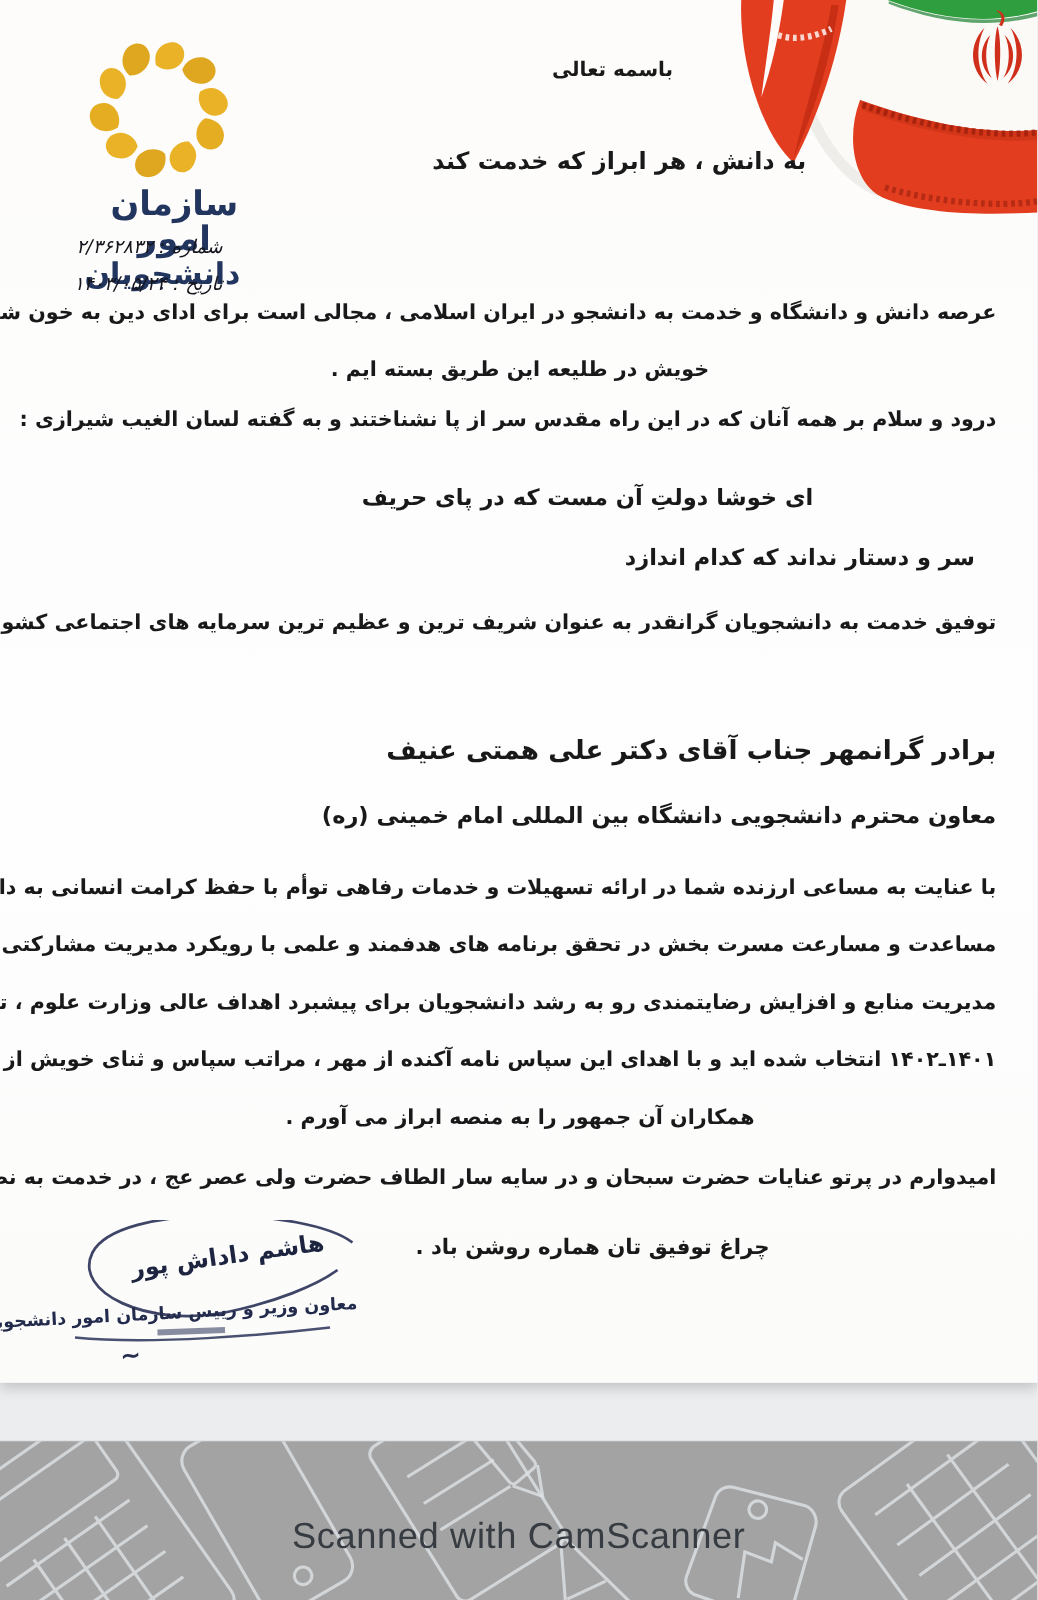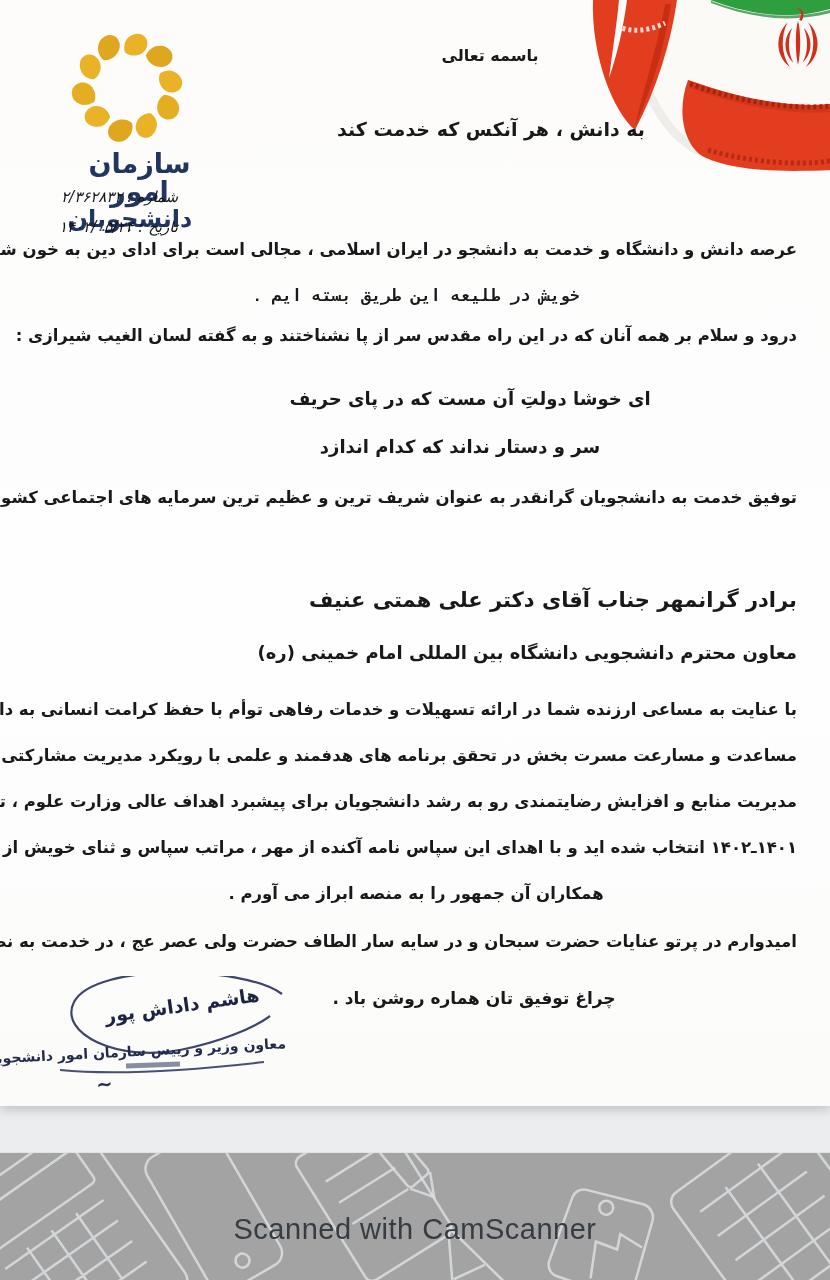--- a/index.html
+++ b/index.html
@@ -138,28 +138,28 @@
       <path d="M0,-20 C2.5,-12 2.5,8 0,18 C-2.5,8 -2.5,-12 0,-20 Z"></path>
       <path d="M1,-21 c3,-4 2,-8 -2,-10 c5,0 8,5 4,11 z"></path>
       <path d="M-5,-14 C-13,-6 -13,8 -4,16 C-9,8 -9,-6 -5,-14 Z"></path>
       <path d="M-9,-19 C-20,-8 -20,10 -7,20 C-15,9 -15,-8 -9,-19 Z"></path>
       <path d="M5,-14 C13,-6 13,8 4,16 C9,8 9,-6 5,-14 Z"></path>
       <path d="M9,-19 C20,-8 20,10 7,20 C15,9 15,-8 9,-19 Z"></path>
     </g>
   </svg>
 
   <div class="ln cal" style="left:425px;top:46px;width:130px;text-align:center;font-size:16px;">باسمه تعالی</div>
-  <div class="ln cal" style="left:395px;top:118px;width:250px;text-align:center;font-size:19px;">به دانش ، هر آنکس که خدمت کند</div>
+  <div class="ln cal" style="left:395px;top:118px;width:250px;text-align:center;font-size:19px;">به دانش ، هر ابراز که خدمت کند</div>
 
   <div class="ln" style="left:35px;top:240px;width:762px;text-align:right;">عرصه دانش و دانشگاه و خدمت به دانشجو در ایران اسلامی ، مجالی است برای ادای دین به خون شهیدان سرافراز و شهید جمهور و نیز وفا به عهدی که با خدای</div>
-  <div class="ln" style="left:35px;top:286px;width:762px;text-align:center;font-family:Liberation Mono, monospace;">خویش در طلیعه این طریق بسته ایم .</div>
+  <div class="ln" style="left:35px;top:286px;width:762px;text-align:center;">خویش در طلیعه این طریق بسته ایم .</div>
   <div class="ln" style="left:35px;top:326px;width:762px;text-align:right;">درود و سلام بر همه آنان که در این راه مقدس سر از پا نشناختند و به گفته لسان الغیب شیرازی :</div>
 
   <div class="ln cal" style="left:150px;top:388px;width:640px;text-align:center;font-size:18px;">ای خوشا دولتِ آن مست که در پای حریف</div>
-  <div class="ln cal" style="left:140px;top:436px;width:640px;text-align:center;font-size:18px;">سر و دستار نداند که کدام اندازد</div>
+  <div class="ln cal" style="left:140px;top:436px;width:640px;font-size:18px;">سر و دستار نداند که کدام اندازد</div>
 
   <div class="ln" style="left:35px;top:488px;width:762px;text-align:right;">توفیق خدمت به دانشجویان گرانقدر به عنوان شریف ترین و عظیم ترین سرمایه های اجتماعی کشور و فراهم ساختن مسیر رشد و تعالی علمی ، فرهنگی و</div>
 
   <div class="ln cal" style="left:35px;top:588px;width:762px;text-align:right;font-size:21px;">برادر گرانمهر جناب آقای دکتر علی همتی عنیف</div>
   <div class="ln cal" style="left:35px;top:642px;width:762px;text-align:right;font-size:18px;">معاون محترم دانشجویی دانشگاه بین المللی امام خمینی (ره)</div>
 
   <div class="ln" style="left:35px;top:700px;width:762px;text-align:right;">با عنایت به مساعی ارزنده شما در ارائه تسهیلات و خدمات رفاهی توأم با حفظ کرامت انسانی به دانشجویان برابر با اهداف و معیارهای سازمان امور دانشجویان ،</div>
   <div class="ln" style="left:35px;top:746px;width:762px;text-align:right;">مساعدت و مسارعت مسرت بخش در تحقق برنامه های هدفمند و علمی با رویکرد مدیریت مشارکتی مبتنی بر خردورزی و جلب حمایت موثر نهادهای عمومی و</div>
   <div class="ln" style="left:35px;top:792px;width:762px;text-align:right;">مدیریت منابع و افزایش رضایتمندی رو به رشد دانشجویان برای پیشبرد اهداف عالی وزارت علوم ، تحقیقات و فناوری به عنوان معاون دانشجویی برتر در سال</div>
   <div class="ln" style="left:35px;top:838px;width:762px;text-align:right;">۱۴۰۱ـ۱۴۰۲ انتخاب شده اید و با اهدای این سپاس نامه آکنده از مهر ، مراتب سپاس و ثنای خویش از جهد جمیل و عزم عظیم و خالصانه جناب عالی ، مدیران و</div>

